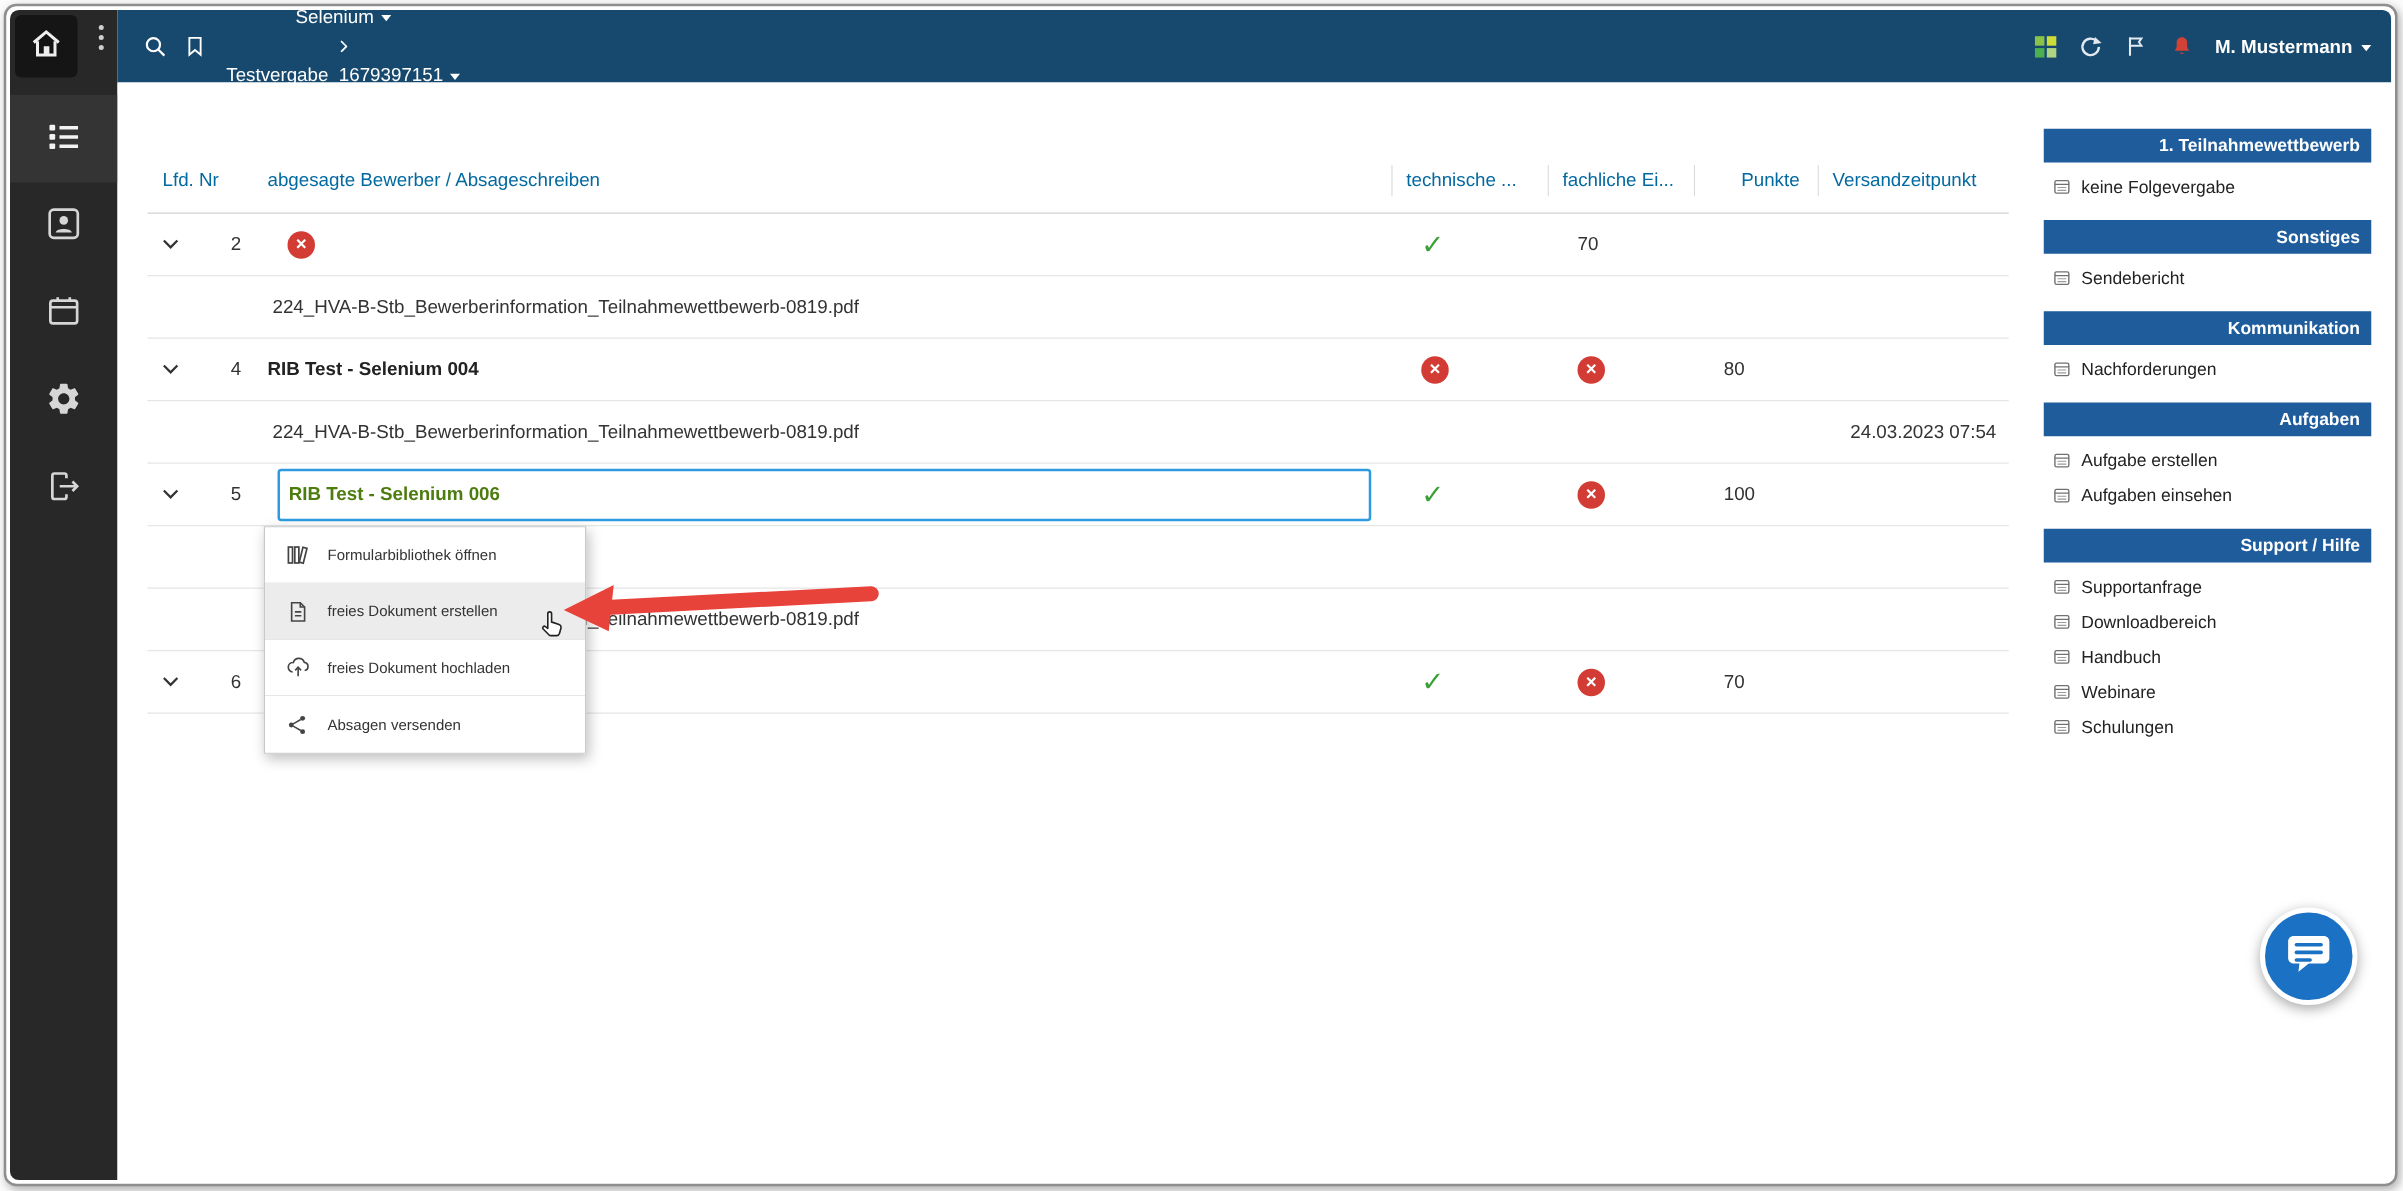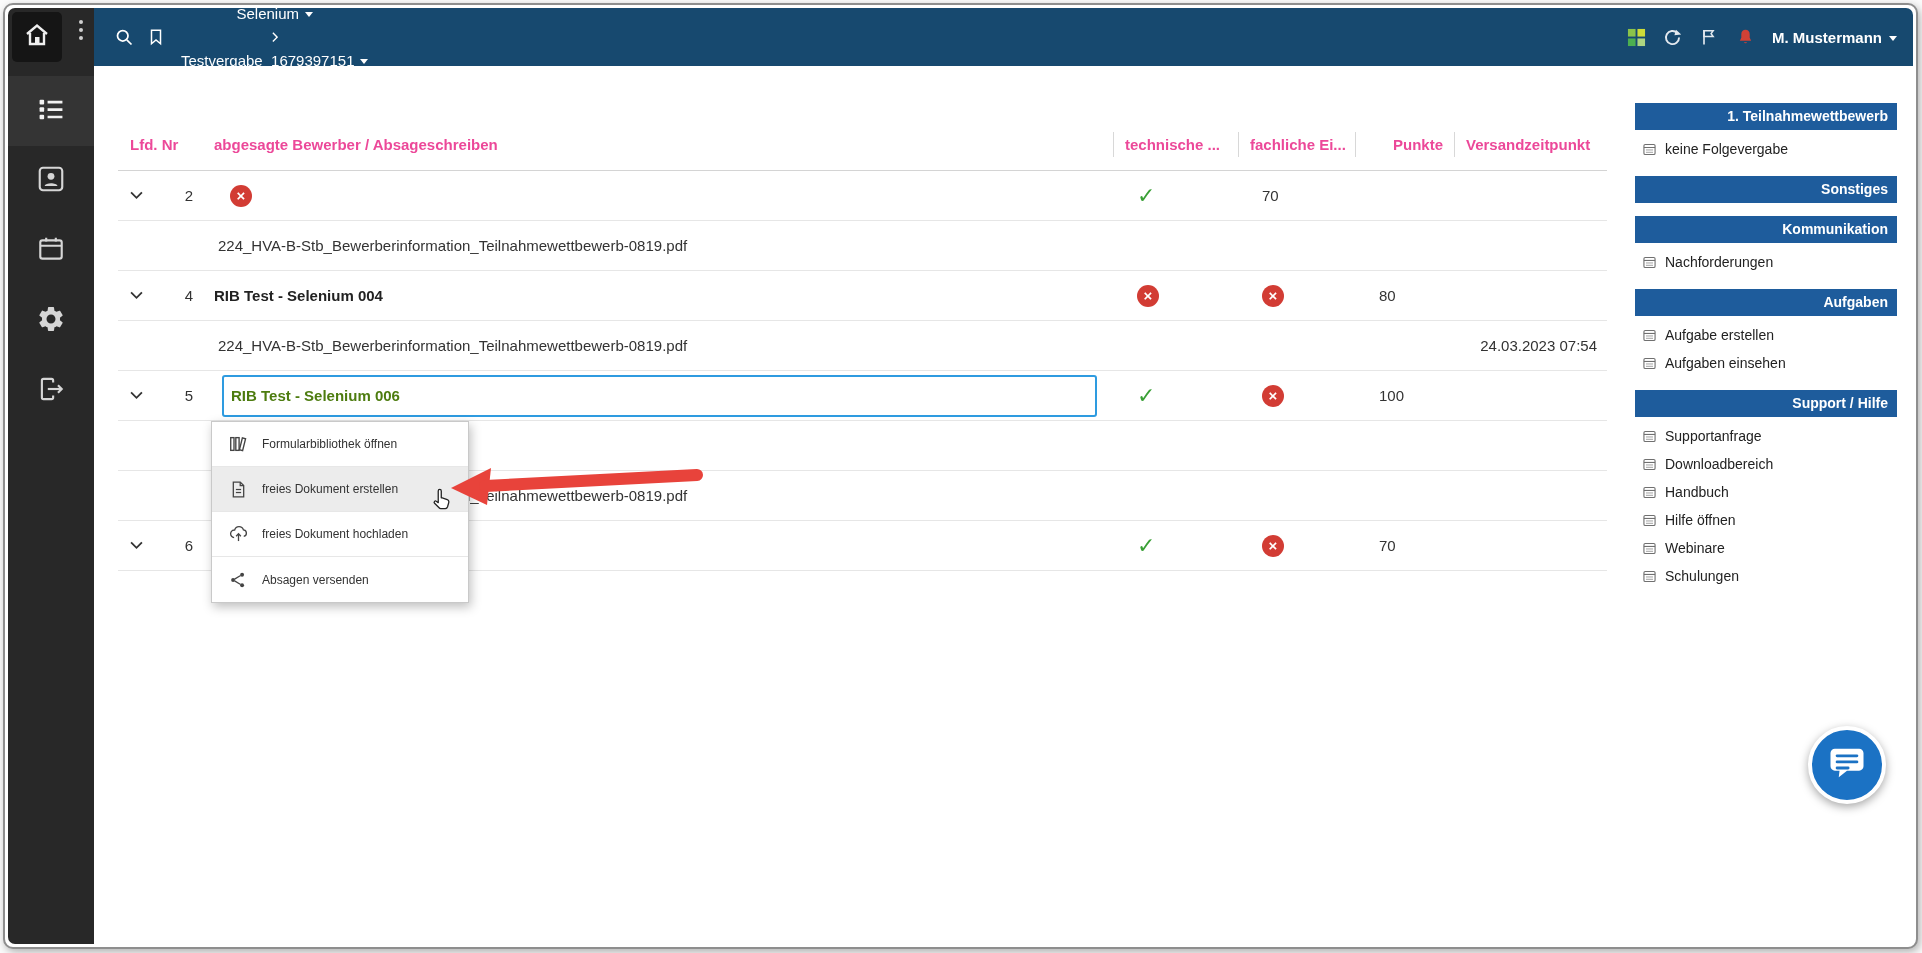--- a/index.html
+++ b/index.html
@@ -35,21 +35,21 @@
   .tb-right { margin-left:auto; display:flex; align-items:center; gap:16px; padding-right:16px; }
   .user { display:flex; align-items:center; gap:7px; font-size:15px; font-weight:bold; cursor:pointer; }
 
   
   .main { position:absolute; left:86px; right:0; top:58px; bottom:0; background:#fff; }
 
   
   .tbl { position:absolute; left:24px; top:53px; width:1489px; font-size:15px; color:#333; }
   .trow { display:grid; grid-template-columns:88px 907px 125px 117px 99px 153px;
     height:50px; align-items:center; border-bottom:1px solid #e6e6e6; }
-  .thead { height:52px; font-weight:bold; color:#ec4899; border-bottom:1px solid #d4d4d4; }
+  .thead { height:52px; font-weight:normal; color:#0369a1; border-bottom:1px solid #d4d4d4; }
   .tc { height:100%; display:flex; align-items:center; overflow:hidden; }
   .hc { padding-left:12px; position:relative; }
   .hc.first { padding-left:12px; }
   .hc.c2h { padding-left:8px; }
   .hc.sep::before { content:""; position:absolute; left:0; top:13px; bottom:13px; width:1px; background:#d8d8d8; }
   .hc.punkteh { padding-left:38px; }
   .c1 { display:flex; justify-content:space-between; padding:0 13px 0 12px; }
   .exp { display:flex; align-items:center; cursor:pointer; }
   .num { color:#333; }
   .namecell { padding-left:8px; font-weight:bold; color:#222; cursor:pointer; }
@@ -441,20 +441,26 @@
         <div class="rp-head">1. Teilnahmewettbewerb</div>
         <div class="rp-item">
           <svg viewBox="0 0 14 14" width="13">
                 <use href="#def-panel-ico"></use>
               </svg>
           <span>keine Folgevergabe</span>
         </div>
       </div>
       <div class="rp-sec">
         <div class="rp-head">Sonstiges</div>
+        <div class="rp-item">
+          <svg viewBox="0 0 14 14" width="13">
+                <use href="#def-panel-ico"></use>
+              </svg>
+          <span>Sendebericht</span>
+        </div>
       </div>
       <div class="rp-sec">
         <div class="rp-head">Kommunikation</div>
         <div class="rp-item">
           <svg viewBox="0 0 14 14" width="13">
                 <use href="#def-panel-ico"></use>
               </svg>
           <span>Nachforderungen</span>
         </div>
       </div>
@@ -485,26 +491,20 @@
           <svg viewBox="0 0 14 14" width="13">
                 <use href="#def-panel-ico"></use>
               </svg>
           <span>Downloadbereich</span>
         </div>
         <div class="rp-item">
           <svg viewBox="0 0 14 14" width="13">
                 <use href="#def-panel-ico"></use>
               </svg>
           <span>Handbuch</span>
-        </div>
-        <div class="rp-item">
-          <svg viewBox="0 0 14 14" width="13">
-                <use href="#def-panel-ico"></use>
-              </svg>
-          <span>Hilfe öffnen</span>
         </div>
         <div class="rp-item">
           <svg viewBox="0 0 14 14" width="13">
                 <use href="#def-panel-ico"></use>
               </svg>
           <span>Webinare</span>
         </div>
         <div class="rp-item">
           <svg viewBox="0 0 14 14" width="13">
                 <use href="#def-panel-ico"></use>

